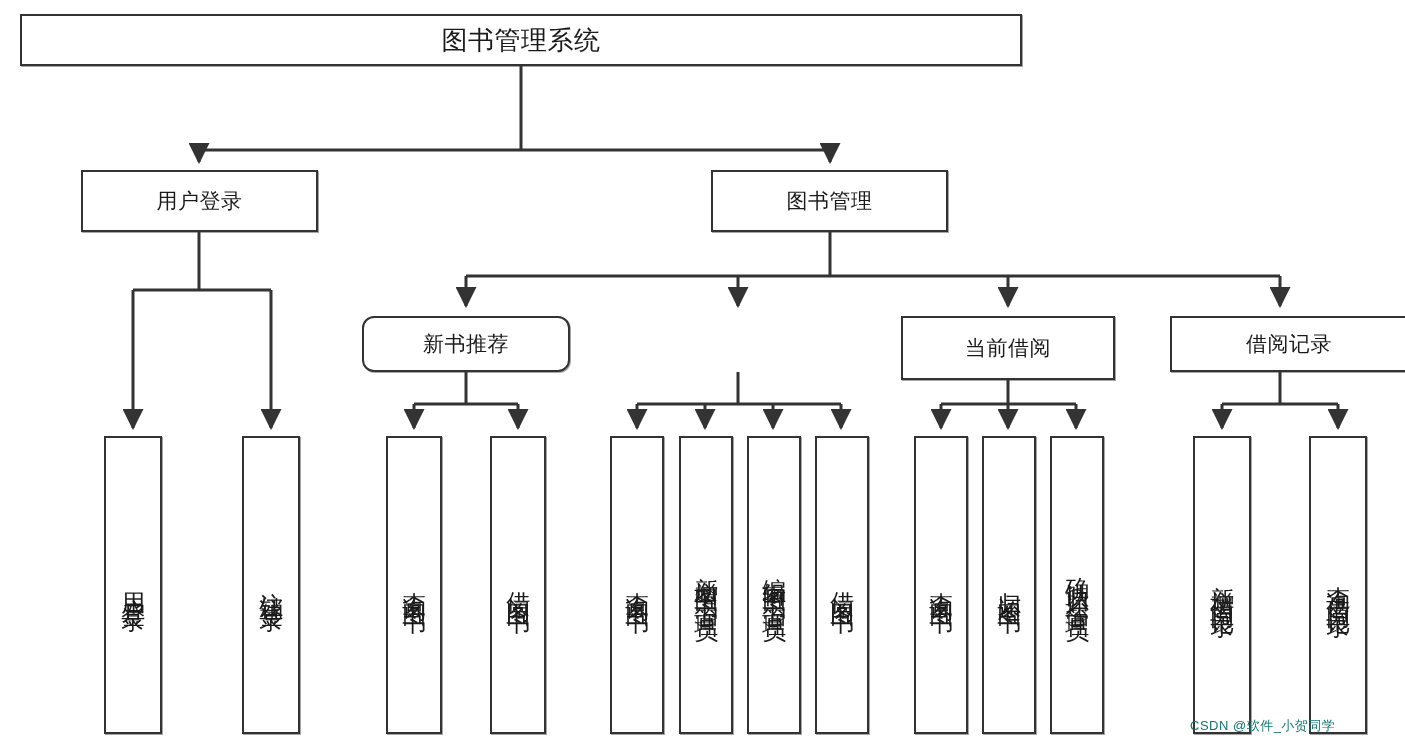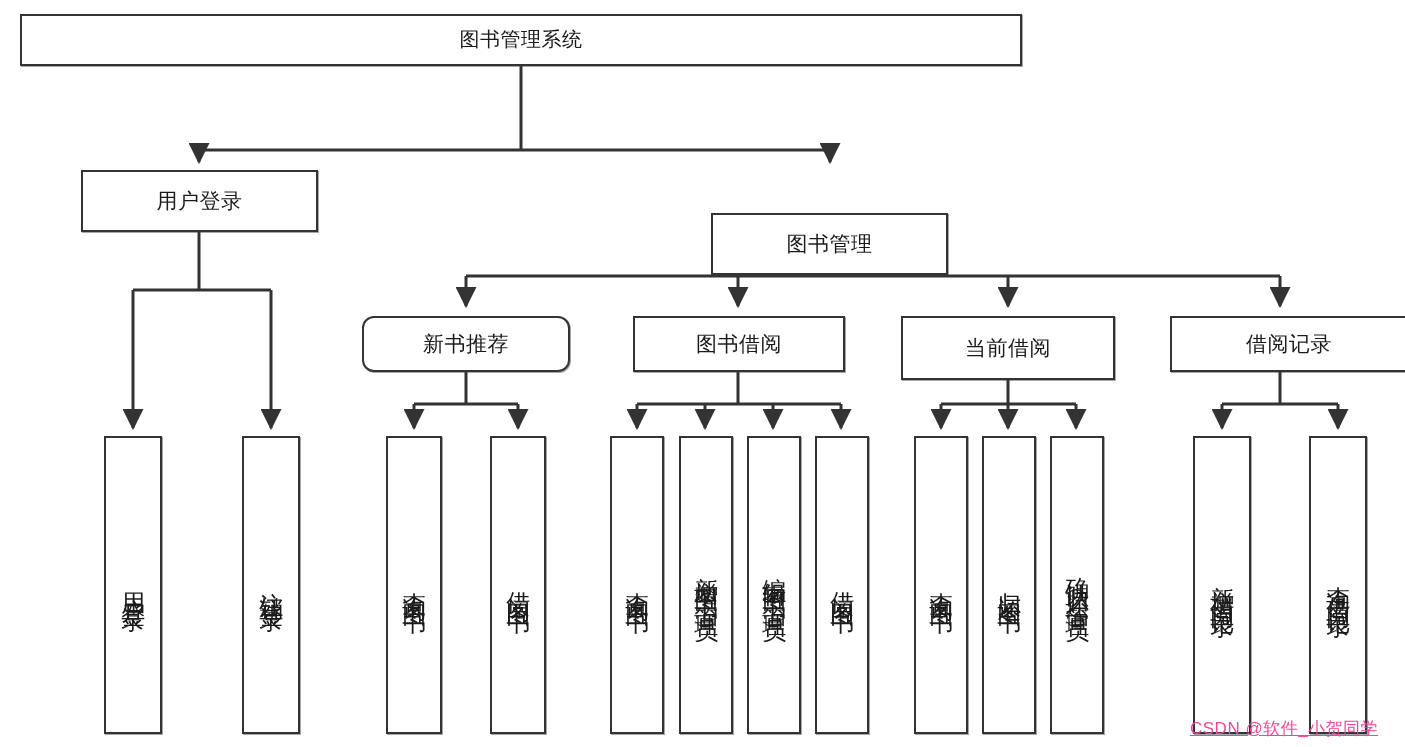--- a/index.html
+++ b/index.html
@@ -49,29 +49,28 @@
   .node.vert {
     padding: 10px 0;
   }
   .node.vert .lbl {
     writing-mode: vertical-rl;
     text-orientation: upright;
     font-size: 24px;
     letter-spacing: 6px;
     white-space: nowrap;
   }
-  .node.root .lbl { font-size: 20px; }
+  .node.root .lbl { font-size: 26px; }
   .watermark {
     position: absolute;
-    color: #ec4899;
-    font-size: 17px;
+    color: #0f766e;
+    font-size: 13px;
     white-space: nowrap;
     letter-spacing: 0.5px;
     user-select: none;
-    text-decoration: underline;
   }
 </style>
 </head>
 <body>
 
 <div id="canvas">
 
   <svg class="wires" viewBox="0 0 1405 747" xmlns="http://www.w3.org/2000/svg">
     <defs>
       <marker id="arrow" viewBox="0 0 10 10" refX="9" refY="5" markerWidth="7" markerHeight="7" orient="auto-start-reverse">
@@ -122,29 +121,26 @@
     </g>
   </svg>
 
   <div class="node horiz root" style="left:20px; top:14px; width:1002px; height:52px;">
     <span class="lbl">图书管理系统</span>
   </div>
 
   <div class="node horiz" style="left:81px; top:170px; width:237px; height:62px;">
     <span class="lbl">用户登录</span>
   </div>
-  <div class="node horiz" style="left:711px; top:170px; width:237px; height:62px;margin-top:43px;">
+  <div class="node horiz" style="left:711px; top:170px; width:237px; height:62px;">
     <span class="lbl">图书管理</span>
   </div>
 
   <div class="node horiz" style="left:362px; top:316px; width:208px; height:56px;border-radius:12px;">
     <span class="lbl">新书推荐</span>
-  </div>
-  <div class="node horiz" style="left:633px; top:316px; width:212px; height:56px;">
-    <span class="lbl">图书借阅</span>
   </div>
   <div class="node horiz" style="left:901px; top:316px; width:214px; height:64px;">
     <span class="lbl">当前借阅</span>
   </div>
   <div class="node horiz" style="left:1170px; top:316px; width:238px; height:56px;">
     <span class="lbl">借阅记录</span>
   </div>
 
   <div class="node vert" style="left:104px; top:436px; width:58px; height:298px;">
     <span class="lbl">用户登录</span>

